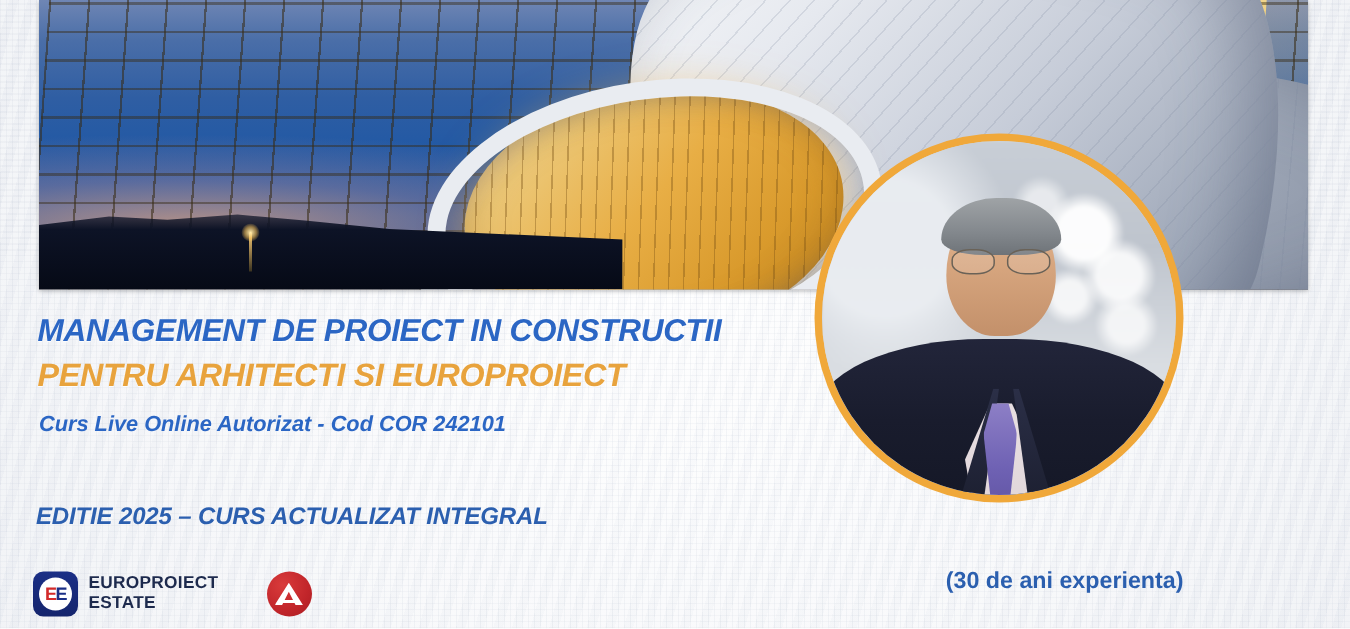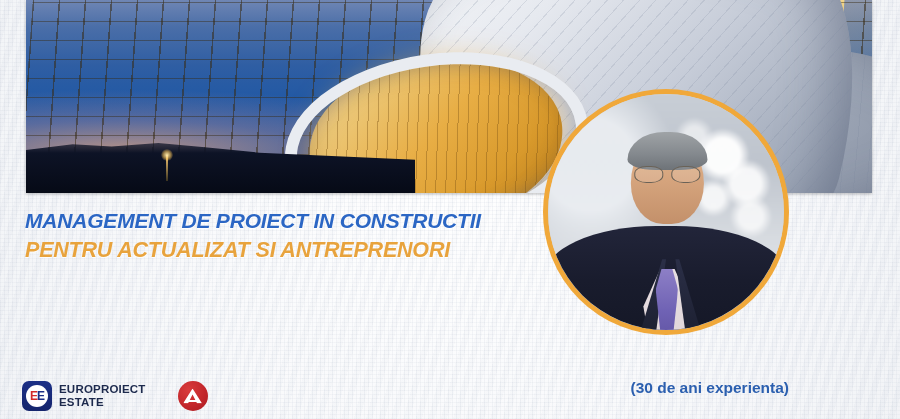--- a/index.html
+++ b/index.html
@@ -303,22 +303,24 @@
     </div>
     <div id="shell-mouth">
       <div id="shell-mouth-ribs"></div>
     </div>
     <div id="shell-lip"></div>
     <div id="hero-ground"></div>
     <div id="hero-lamp"></div>
   </div>
 
   <div id="title-line1">MANAGEMENT DE PROIECT IN CONSTRUCTII</div>
-  <div id="title-line2">PENTRU ACTUALIZAT SI ANTREPRENORI</div>
-
+  <div id="title-line2">PENTRU ARHITECTI SI EUROPROIECT</div>
+
+  <div id="sub-line1">Curs Live Online Autorizat - Cod COR 242101</div>
+  <div id="sub-line3">EDITIE 2025 – CURS ACTUALIZAT INTEGRAL</div>
 
   <div id="presenter-circle">
     <div id="presenter-bokeh"></div>
     <div id="presenter-suit"></div>
     <div id="presenter-shirt"></div>
     <div id="presenter-lapelL"></div>
     <div id="presenter-lapelR"></div>
     <div id="presenter-tie"></div>
     <div id="presenter-head"></div>
     <div id="presenter-hair"></div>

